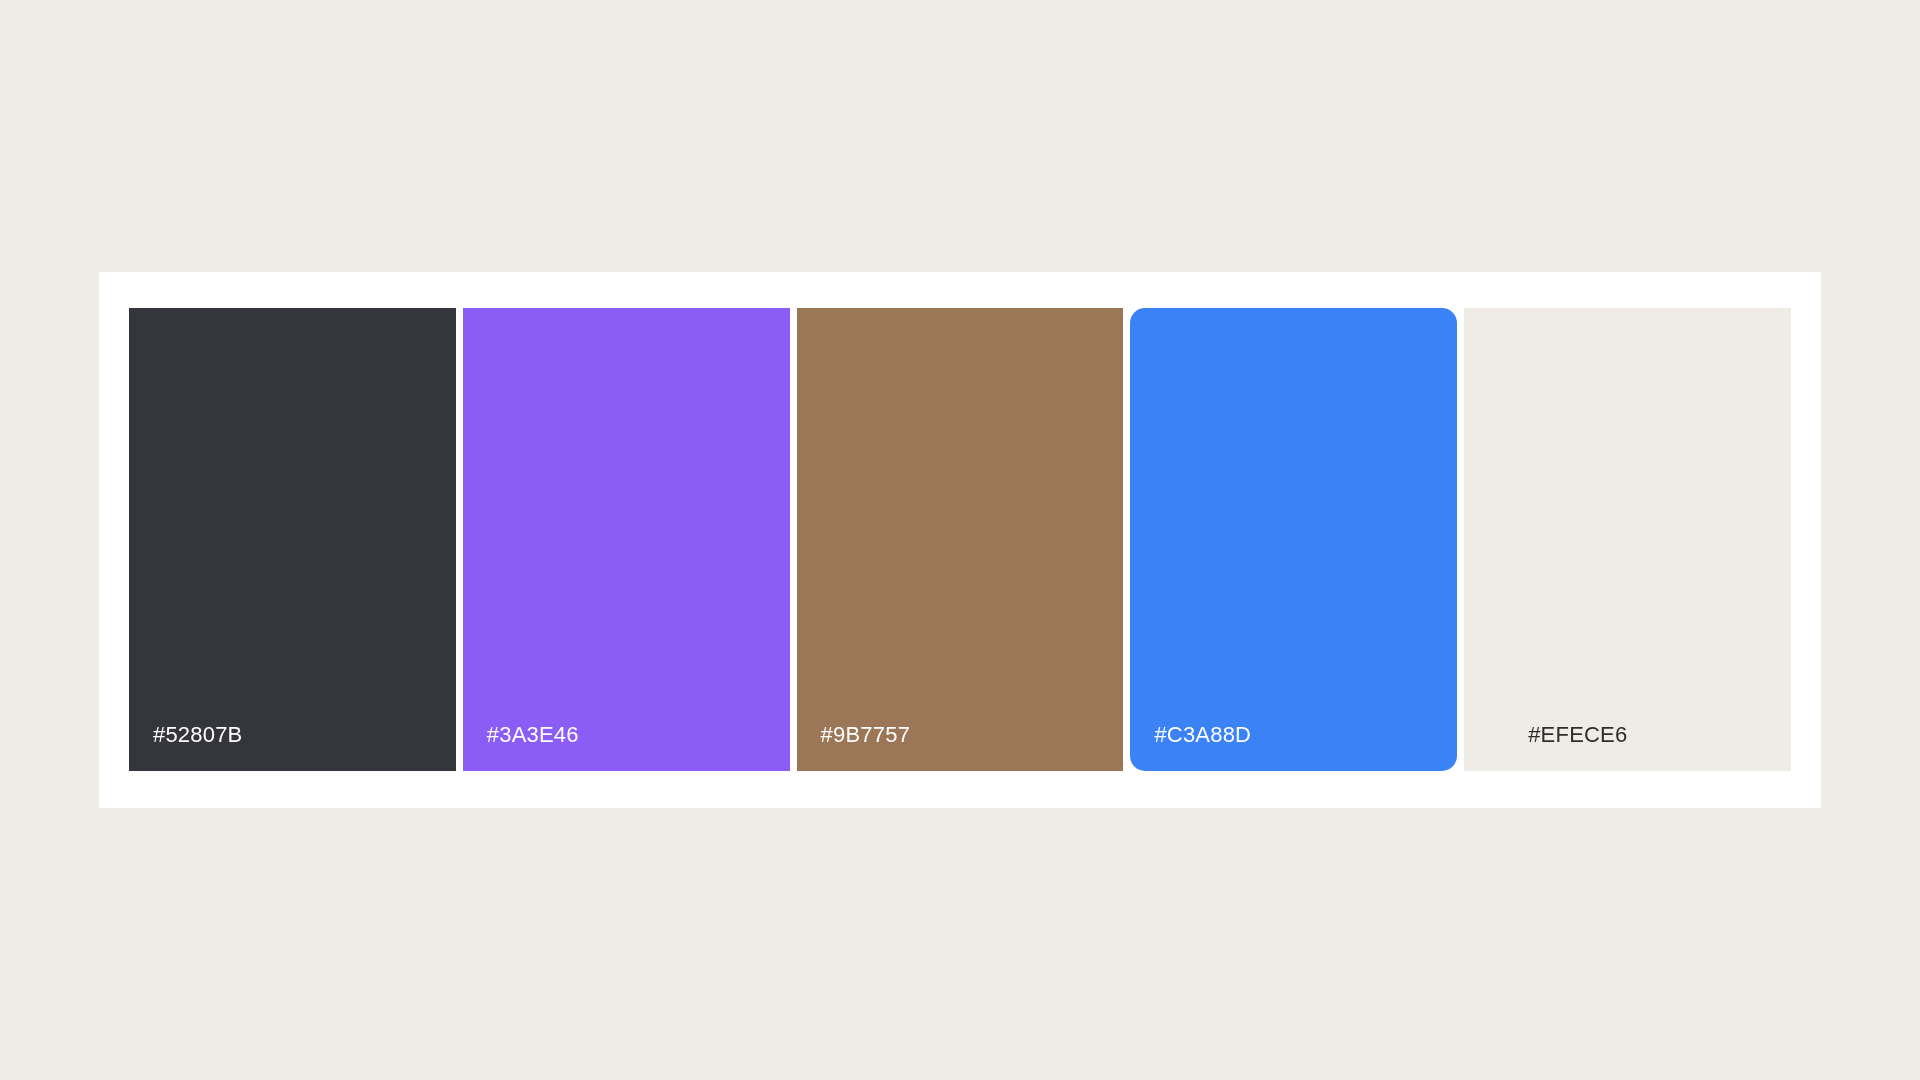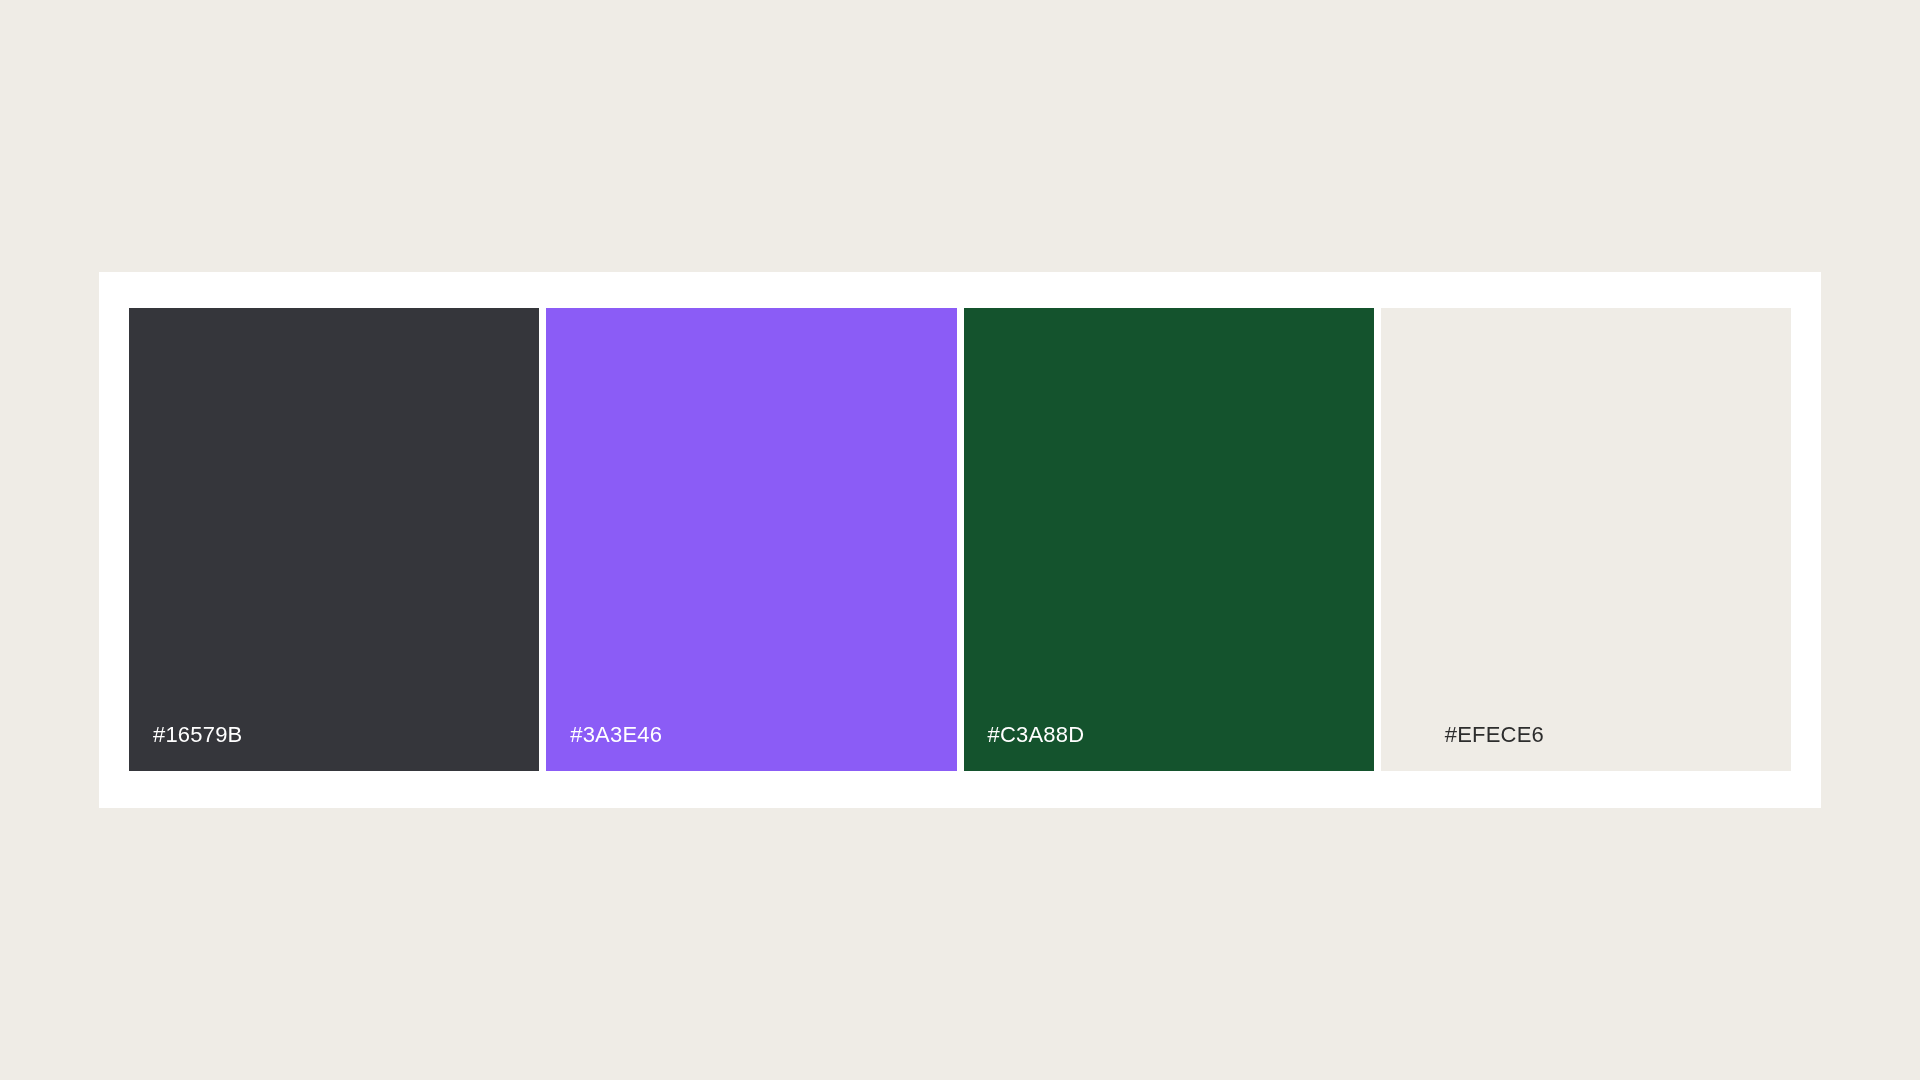--- a/index.html
+++ b/index.html
@@ -55,25 +55,28 @@
     user-select: none;
   }
 </style>
 </head>
 <body style="background: rgb(239, 236, 230);">
 
 <div class="stage">
   <div class="palette-card" id="palette-card" style="background: rgb(255, 255, 255);">
 
   <div class="swatch" style="background: rgb(53, 54, 59);">
-        <span class="swatch-label" style="color: rgb(255, 255, 255);">#16579B</span>
+        <span class="swatch-label" style="color: rgb(255, 255, 255);">#52807B</span>
       </div>
       <div class="swatch" style="background: #8b5cf6;">
         <span class="swatch-label" style="color: rgb(255, 255, 255);">#3A3E46</span>
       </div>
-      <div class="swatch" style="background: #14532d;">
+      <div class="swatch" style="background: rgb(155, 119, 87);">
+        <span class="swatch-label" style="color: rgb(255, 255, 255);">#9B7757</span>
+      </div>
+      <div class="swatch" style="background: #3b82f6; border-radius: 15px;">
         <span class="swatch-label" style="color: rgb(255, 255, 255);">#C3A88D</span>
       </div>
       <div class="swatch" style="background: rgb(239, 236, 230);">
         <span class="swatch-label" style="color: rgb(45, 45, 45); margin-left: 40px;">#EFECE6</span>
       </div>
     </div>
 </div>
 
 </body></html>

